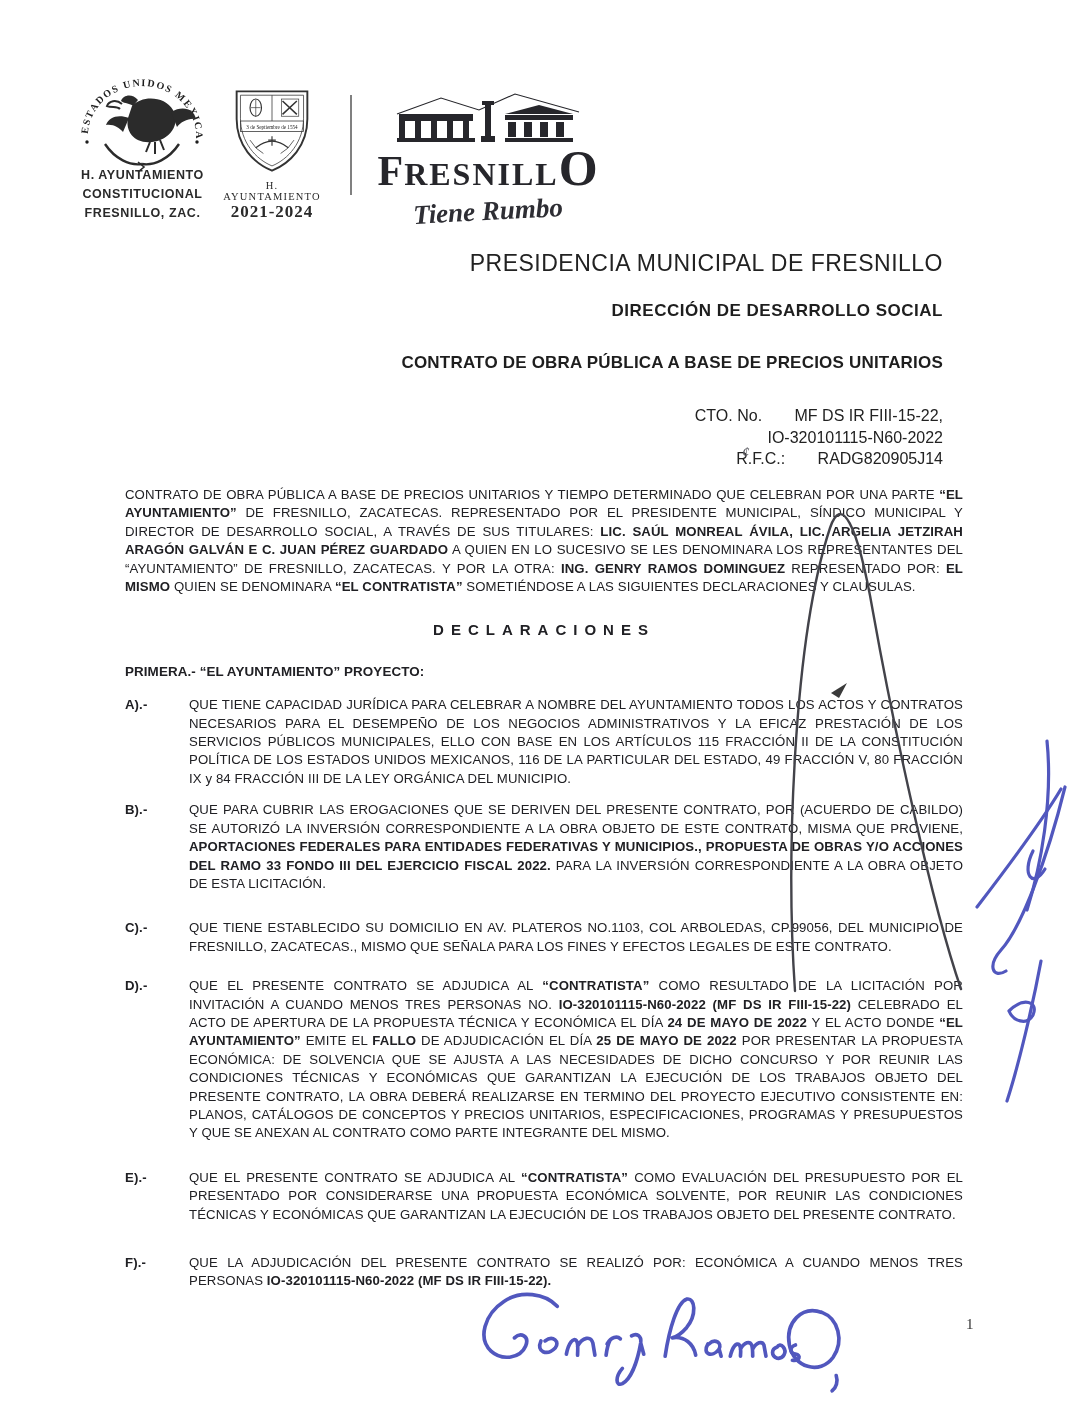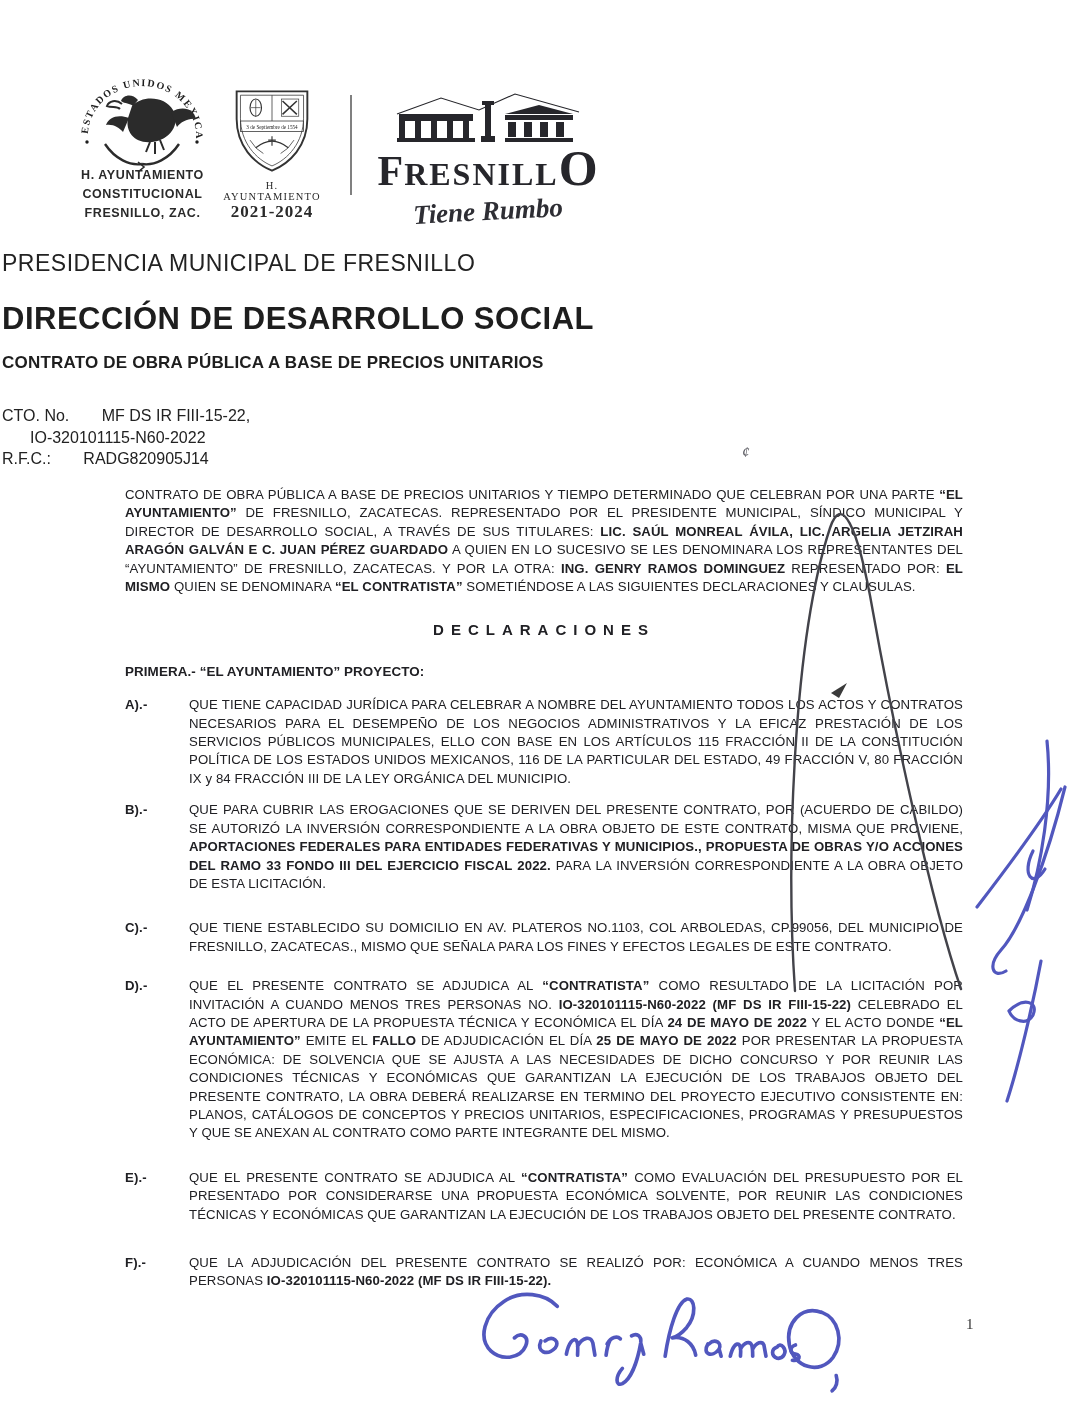--- a/index.html
+++ b/index.html
@@ -16,23 +16,23 @@
   #logo-divider{left:350px;top:95px;width:1.5px;height:100px;background:#555;opacity:.75;}
   #brand-block{left:368px;top:92px;width:240px;text-align:center;color:#26262b;}
   #brand-name{font-family:"Liberation Serif",serif;font-weight:700;letter-spacing:1px;
               display:flex;justify-content:center;align-items:baseline;margin-top:2px;}
   #brand-name .init{font-size:42px;line-height:40px;}
   #brand-name .mid{font-size:32px;line-height:40px;letter-spacing:2px;}
   #brand-name .fin{font-size:50px;line-height:40px;}
   #brand-tagline{font-family:"Liberation Serif",serif;font-style:italic;font-weight:700;
                  font-size:27px;transform:rotate(-3deg);margin-top:2px;color:#2e2e34;}
   
-  .ctitle{left:2px;width:934px;text-align:left;}
+  .ctitle{left:9px;width:934px;text-align:right;}
   #title1{top:250px;font-size:23px;letter-spacing:0.5px;color:#222;}
-  #title2{top:301px;font-size:31px;font-weight:700;letter-spacing:0.5px;}
+  #title2{top:301px;font-size:17px;font-weight:700;letter-spacing:0.5px;}
   #title3{top:353px;font-size:17px;font-weight:700;letter-spacing:0.2px;}
   #ref-block{top:405px;font-size:16px;line-height:21.5px;color:#222;}
   #ref-block .b{font-weight:400;margin-left:28px;}
   #stray-mark{left:742px;top:444px;font-family:"Liberation Serif",serif;font-style:italic;
               font-size:15px;color:#55555c;}
   
   #doc-body{left:125px;top:486px;width:838px;font-size:13.2px;line-height:18.4px;
             text-align:justify;letter-spacing:0.1px;color:#202024;}
   #doc-body .b{font-weight:700;}
   #intro{margin:0;}

